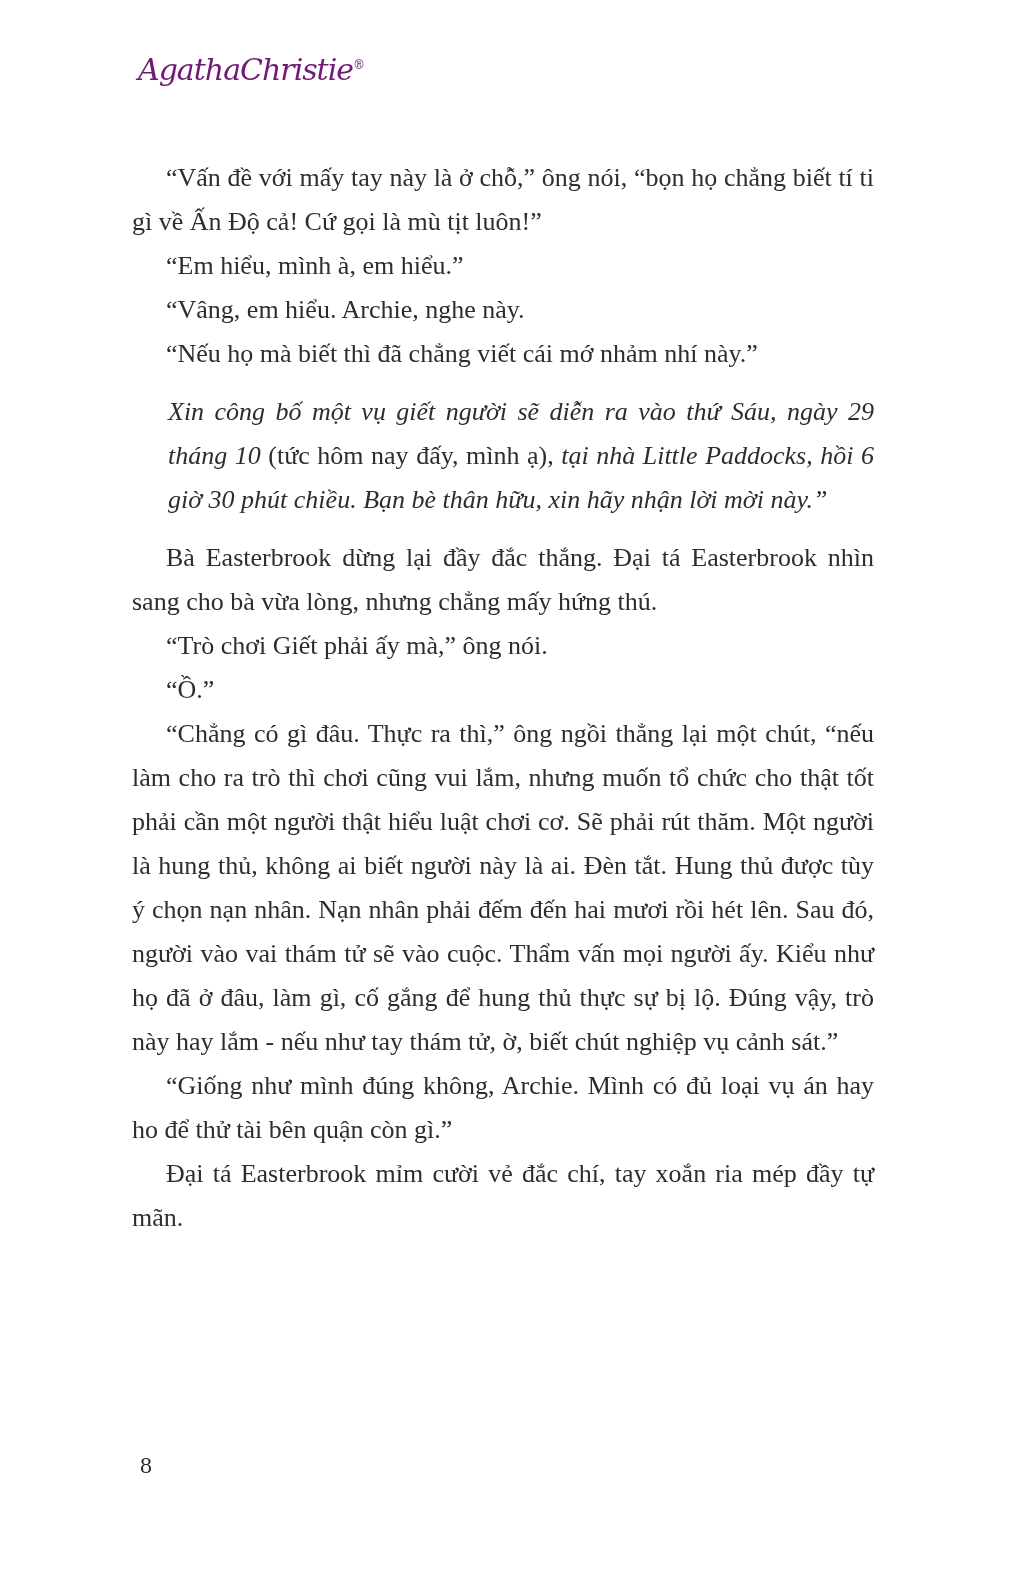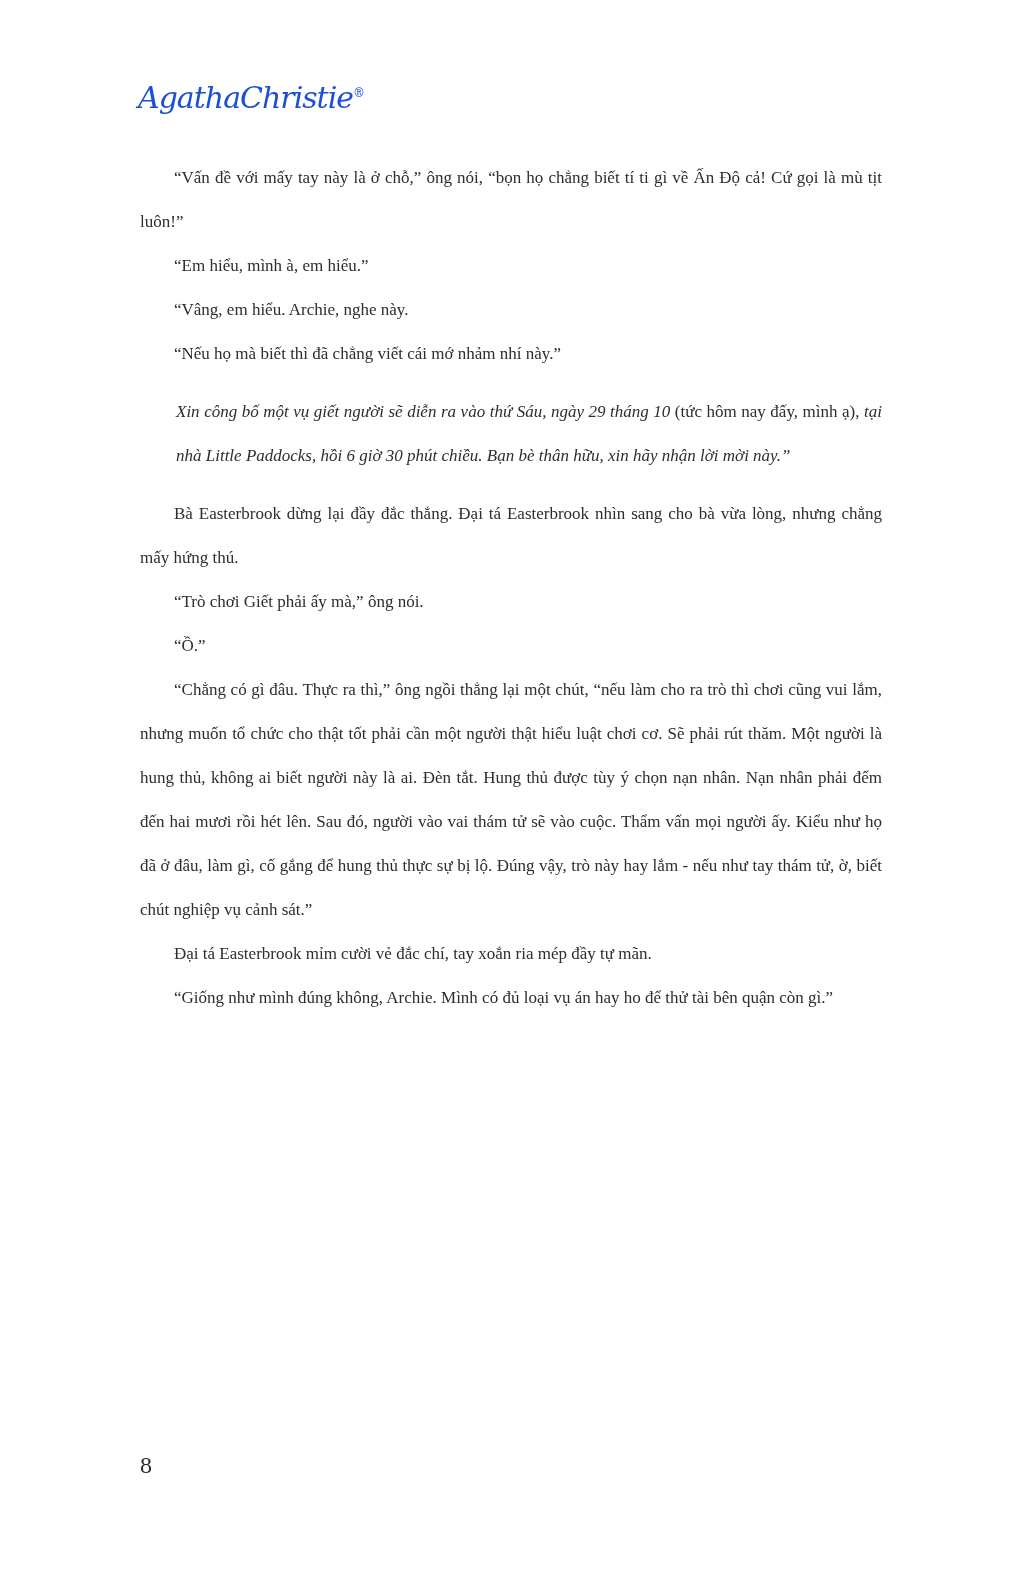--- a/index.html
+++ b/index.html
@@ -11,41 +11,41 @@
     position: relative;
     width: 1024px;
     height: 1575px;
     background: #ffffff;
     overflow: hidden;
     font-family: "Liberation Serif", "DejaVu Serif", serif;
     color: #2d2d2d;
   }
   .signature {
     position: absolute;
-    top: 80px;
+    top: 52px;
     left: 138px;
     font-family: "DejaVu Serif", serif;
     font-style: italic;
     font-size: 30px;
     letter-spacing: -1px;
-    color: #1d4ed8;
+    color: #701a75;
     white-space: nowrap;
   }
   .signature .tm {
     font-size: 12px;
     vertical-align: super;
     font-style: normal;
     letter-spacing: 0;
   }
   .content {
     position: absolute;
     top: 156px;
-    left: 140px;
+    left: 132px;
     width: 742px;
-    font-size: 17px;
+    font-size: 26px;
     line-height: 44px;
     text-align: justify;
   }
   .content p {
     margin: 0;
     padding: 0;
   }
   .content p.body {
     text-indent: 34px;
   }
@@ -79,19 +79,19 @@
   <div class="content">
       <p class="body"><span>“Vấn đề với mấy tay này là ở chỗ,” ông nói, “bọn họ chẳng biết tí ti gì về Ấn Độ cả! Cứ gọi là mù tịt luôn!”</span></p>
       <p class="body"><span>“Em hiểu, mình à, em hiểu.”</span></p>
       <p class="body"><span>“Vâng, em hiểu. Archie, nghe này.</span></p>
       <p class="body"><span>“Nếu họ mà biết thì đã chẳng viết cái mớ nhảm nhí này.”</span></p>
       <p class="letter"><span>Xin công bố một vụ giết người sẽ diễn ra vào thứ Sáu, ngày 29 tháng 10 </span><span class="upright">(tức hôm nay đấy, mình ạ), </span><span>tại nhà Little Paddocks, hồi 6 giờ 30 phút chiều. Bạn bè thân hữu, xin hãy nhận lời mời này.”</span></p>
       <p class="body"><span>Bà Easterbrook dừng lại đầy đắc thắng. Đại tá Easterbrook nhìn sang cho bà vừa lòng, nhưng chẳng mấy hứng thú.</span></p>
       <p class="body"><span>“Trò chơi Giết phải ấy mà,” ông nói.</span></p>
       <p class="body"><span>“Ồ.”</span></p>
       <p class="body"><span>“Chẳng có gì đâu. Thực ra thì,” ông ngồi thẳng lại một chút, “nếu làm cho ra trò thì chơi cũng vui lắm, nhưng muốn tổ chức cho thật tốt phải cần một người thật hiểu luật chơi cơ. Sẽ phải rút thăm. Một người là hung thủ, không ai biết người này là ai. Đèn tắt. Hung thủ được tùy ý chọn nạn nhân. Nạn nhân phải đếm đến hai mươi rồi hét lên. Sau đó, người vào vai thám tử sẽ vào cuộc. Thẩm vấn mọi người ấy. Kiểu như họ đã ở đâu, làm gì, cố gắng để hung thủ thực sự bị lộ. Đúng vậy, trò này hay lắm - nếu như tay thám tử, ờ, biết chút nghiệp vụ cảnh sát.”</span></p>
+      <p class="body"><span>“Giống như mình đúng không, Archie. Mình có đủ loại vụ án hay ho để thử tài bên quận còn gì.”</span></p>
       <p class="body"><span>Đại tá Easterbrook mỉm cười vẻ đắc chí, tay xoắn ria mép đầy tự mãn.</span></p>
-      <p class="body"><span>“Giống như mình đúng không, Archie. Mình có đủ loại vụ án hay ho để thử tài bên quận còn gì.”</span></p>
     </div>
 
   <div class="page-number">8</div>
 
 </div>
 
 </body></html>

